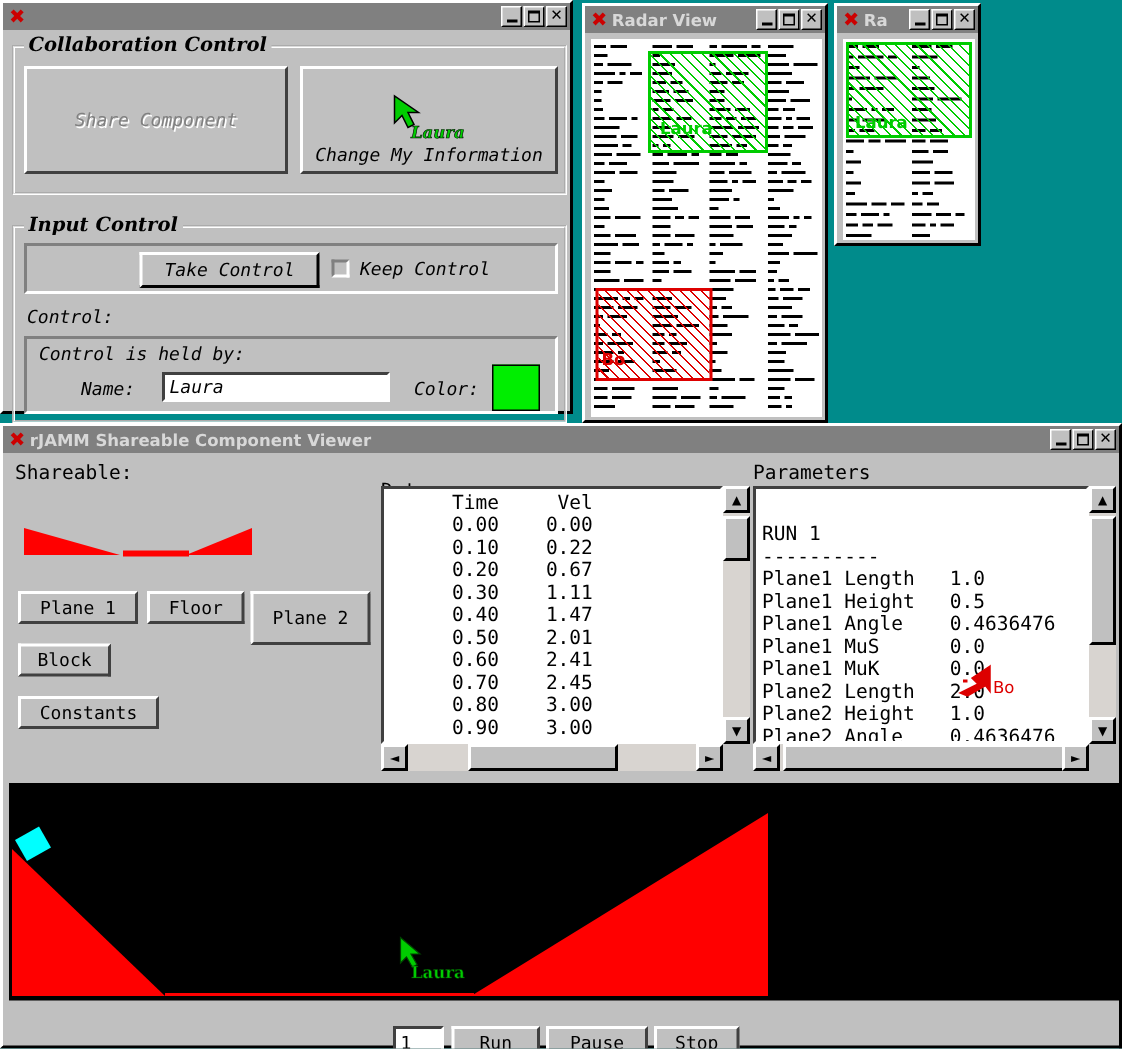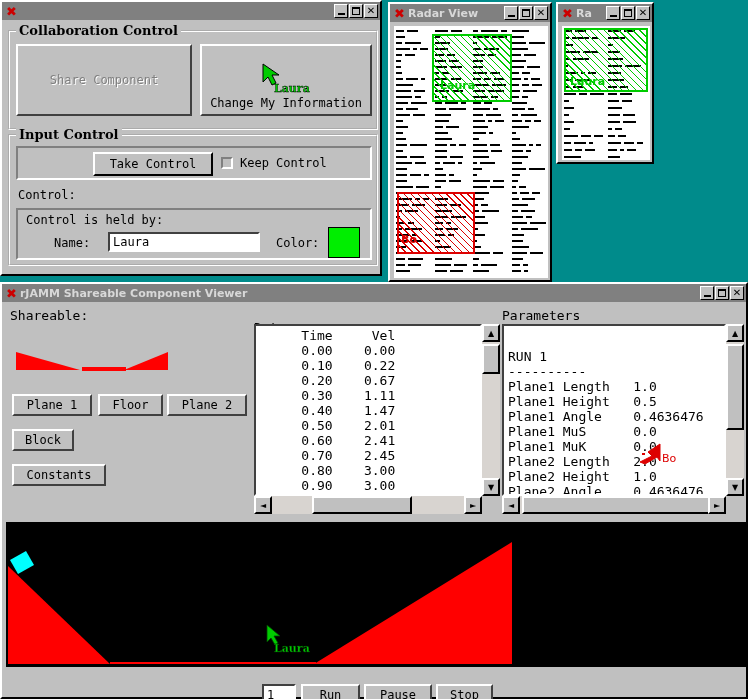--- a/index.html
+++ b/index.html
@@ -49,21 +49,21 @@
     font-family:"DejaVu Sans Mono",monospace;font-size:12px;
     display:flex;align-items:center;justify-content:center;
     box-sizing:border-box;cursor:default;
   }
   .btn.disabled{color:#808080;text-shadow:1px 1px 0 #ffffff;}
   .btn.strong{border-right-color:#000;border-bottom-color:#000;}
 
   
   #wCollab{left:0;top:0;width:382px;height:276px;}
   #wCollab .client{position:absolute;left:2px;top:20px;right:2px;bottom:2px;background:#c0c0c0;}
-  .groupbox{position:absolute;border:2px groove #ffffff;box-sizing:border-box;}
+  .groupbox{position:absolute;border:2px groove #ffffff;box-sizing:border-box;font-style:italic;}
   .groupbox > .gb-title{
     position:absolute;top:-9px;left:6px;background:#c0c0c0;padding:0 3px;
     font-family:"DejaVu Serif",serif;font-weight:bold;font-size:13px;color:#000;
   }
   .sunken{
     border-top:2px solid #808080;border-left:2px solid #808080;
     border-right:2px solid #ffffff;border-bottom:2px solid #ffffff;
     box-sizing:border-box;
   }
   .textfield{
@@ -140,21 +140,21 @@
                   align-items:flex-end;padding-bottom:4px;">Change My Information</div>
 
       <div class="telepointer" style="left:250px;top:30px;">
         <svg width="24" height="26" viewBox="0 0 24 26">
           <polygon points="3,2 3,20 8,15 12,23 16,21 12,13 19,13" fill="#00cc00" stroke="#000000" stroke-width="1"></polygon>
         </svg>
         <span class="tp-label" style="left:14px;top:20px;color:#00cc00;-webkit-text-stroke:0.4px #000;">Laura</span>
       </div>
     </div>
 
-    <div class="groupbox" style="left:4px;top:112px;width:370px;height:132px;">
+    <div class="groupbox" style="left:4px;top:128px;width:370px;height:132px;">
       <span class="gb-title">Input Control</span>
 
       <div class="sunken" style="position:absolute;left:6px;top:10px;width:356px;height:34px;">
         <div class="btn strong" style="position:absolute;left:75px;top:4px;width:120px;height:24px;">Take Control</div>
         <div style="position:absolute;left:203px;top:9px;" class="cbox"></div>
         <div style="position:absolute;left:222px;top:8px;font-size:12px;">Keep Control</div>
       </div>
 
       <div style="position:absolute;left:8px;top:52px;font-size:12px;">Control:</div>
 
@@ -570,21 +570,21 @@
     <div style="position:absolute;left:6px;top:4px;" class="panel-label">Shareable:</div>
 
     <svg style="position:absolute;left:8px;top:44px;" width="156" height="30" viewBox="0 0 156 30">
       <polygon points="4,4 68,22 4,22" fill="#ff0000"></polygon>
       <rect x="70" y="19" width="44" height="4" fill="#ff0000"></rect>
       <polygon points="112,22 156,4 156,22" fill="#ff0000"></polygon>
     </svg>
 
     <div class="btn" style="position:absolute;left:8px;top:90px;width:80px;height:22px;">Plane 1</div>
     <div class="btn" style="position:absolute;left:94px;top:90px;width:65px;height:22px;">Floor</div>
-    <div class="btn" style="position:absolute;left:163px;top:90px;width:80px;height:22px;">Plane 2</div>
+    <div class="btn" style="position:absolute;left:163px;top:90px;width:80px;height:36px;">Plane 2</div>
     <div class="btn" style="position:absolute;left:8px;top:125px;width:62px;height:22px;">Block</div>
     <div class="btn" style="position:absolute;left:8px;top:160px;width:94px;height:22px;">Constants</div>
 
     <div style="position:absolute;left:250px;top:16px;" class="panel-label">Data</div>
     <div class="listpane" style="left:250px;top:20px;width:228px;height:172px;">
       <div id="dataText" class="mono" style="position:absolute;left:14px;top:2px;">    Time     Vel
     0.00    0.00
     0.10    0.22
     0.20    0.67
     0.30    1.11

